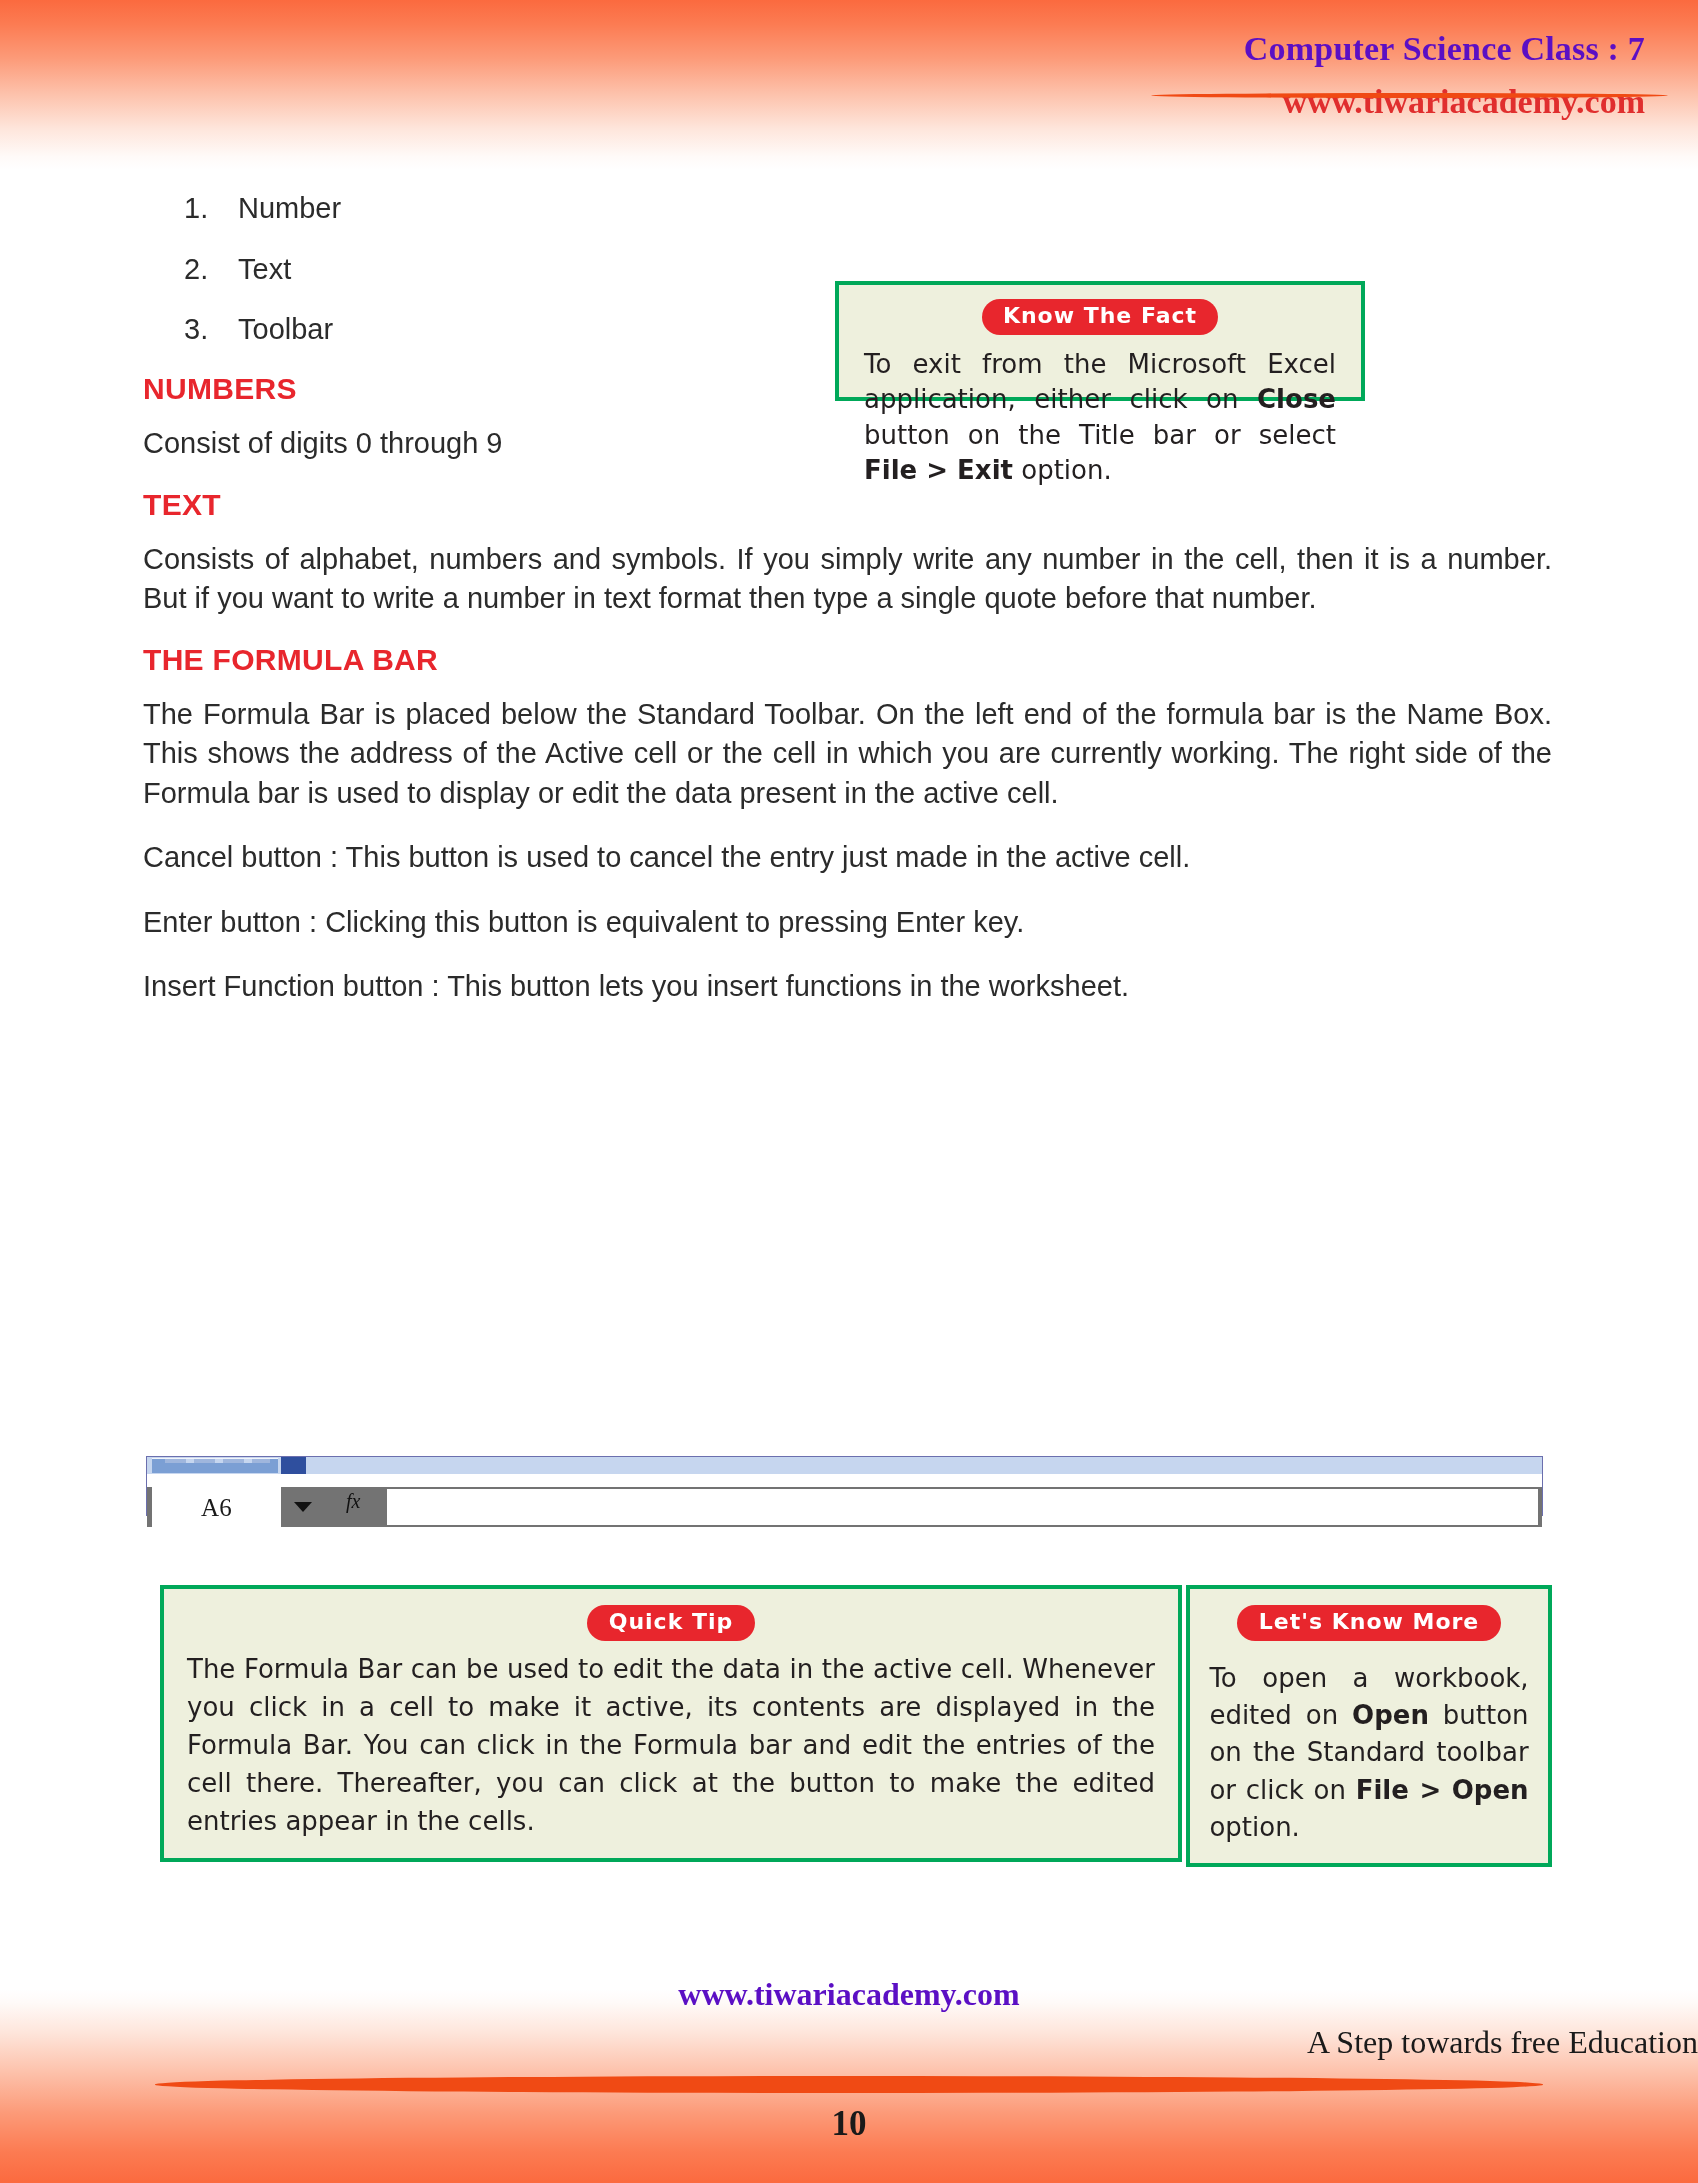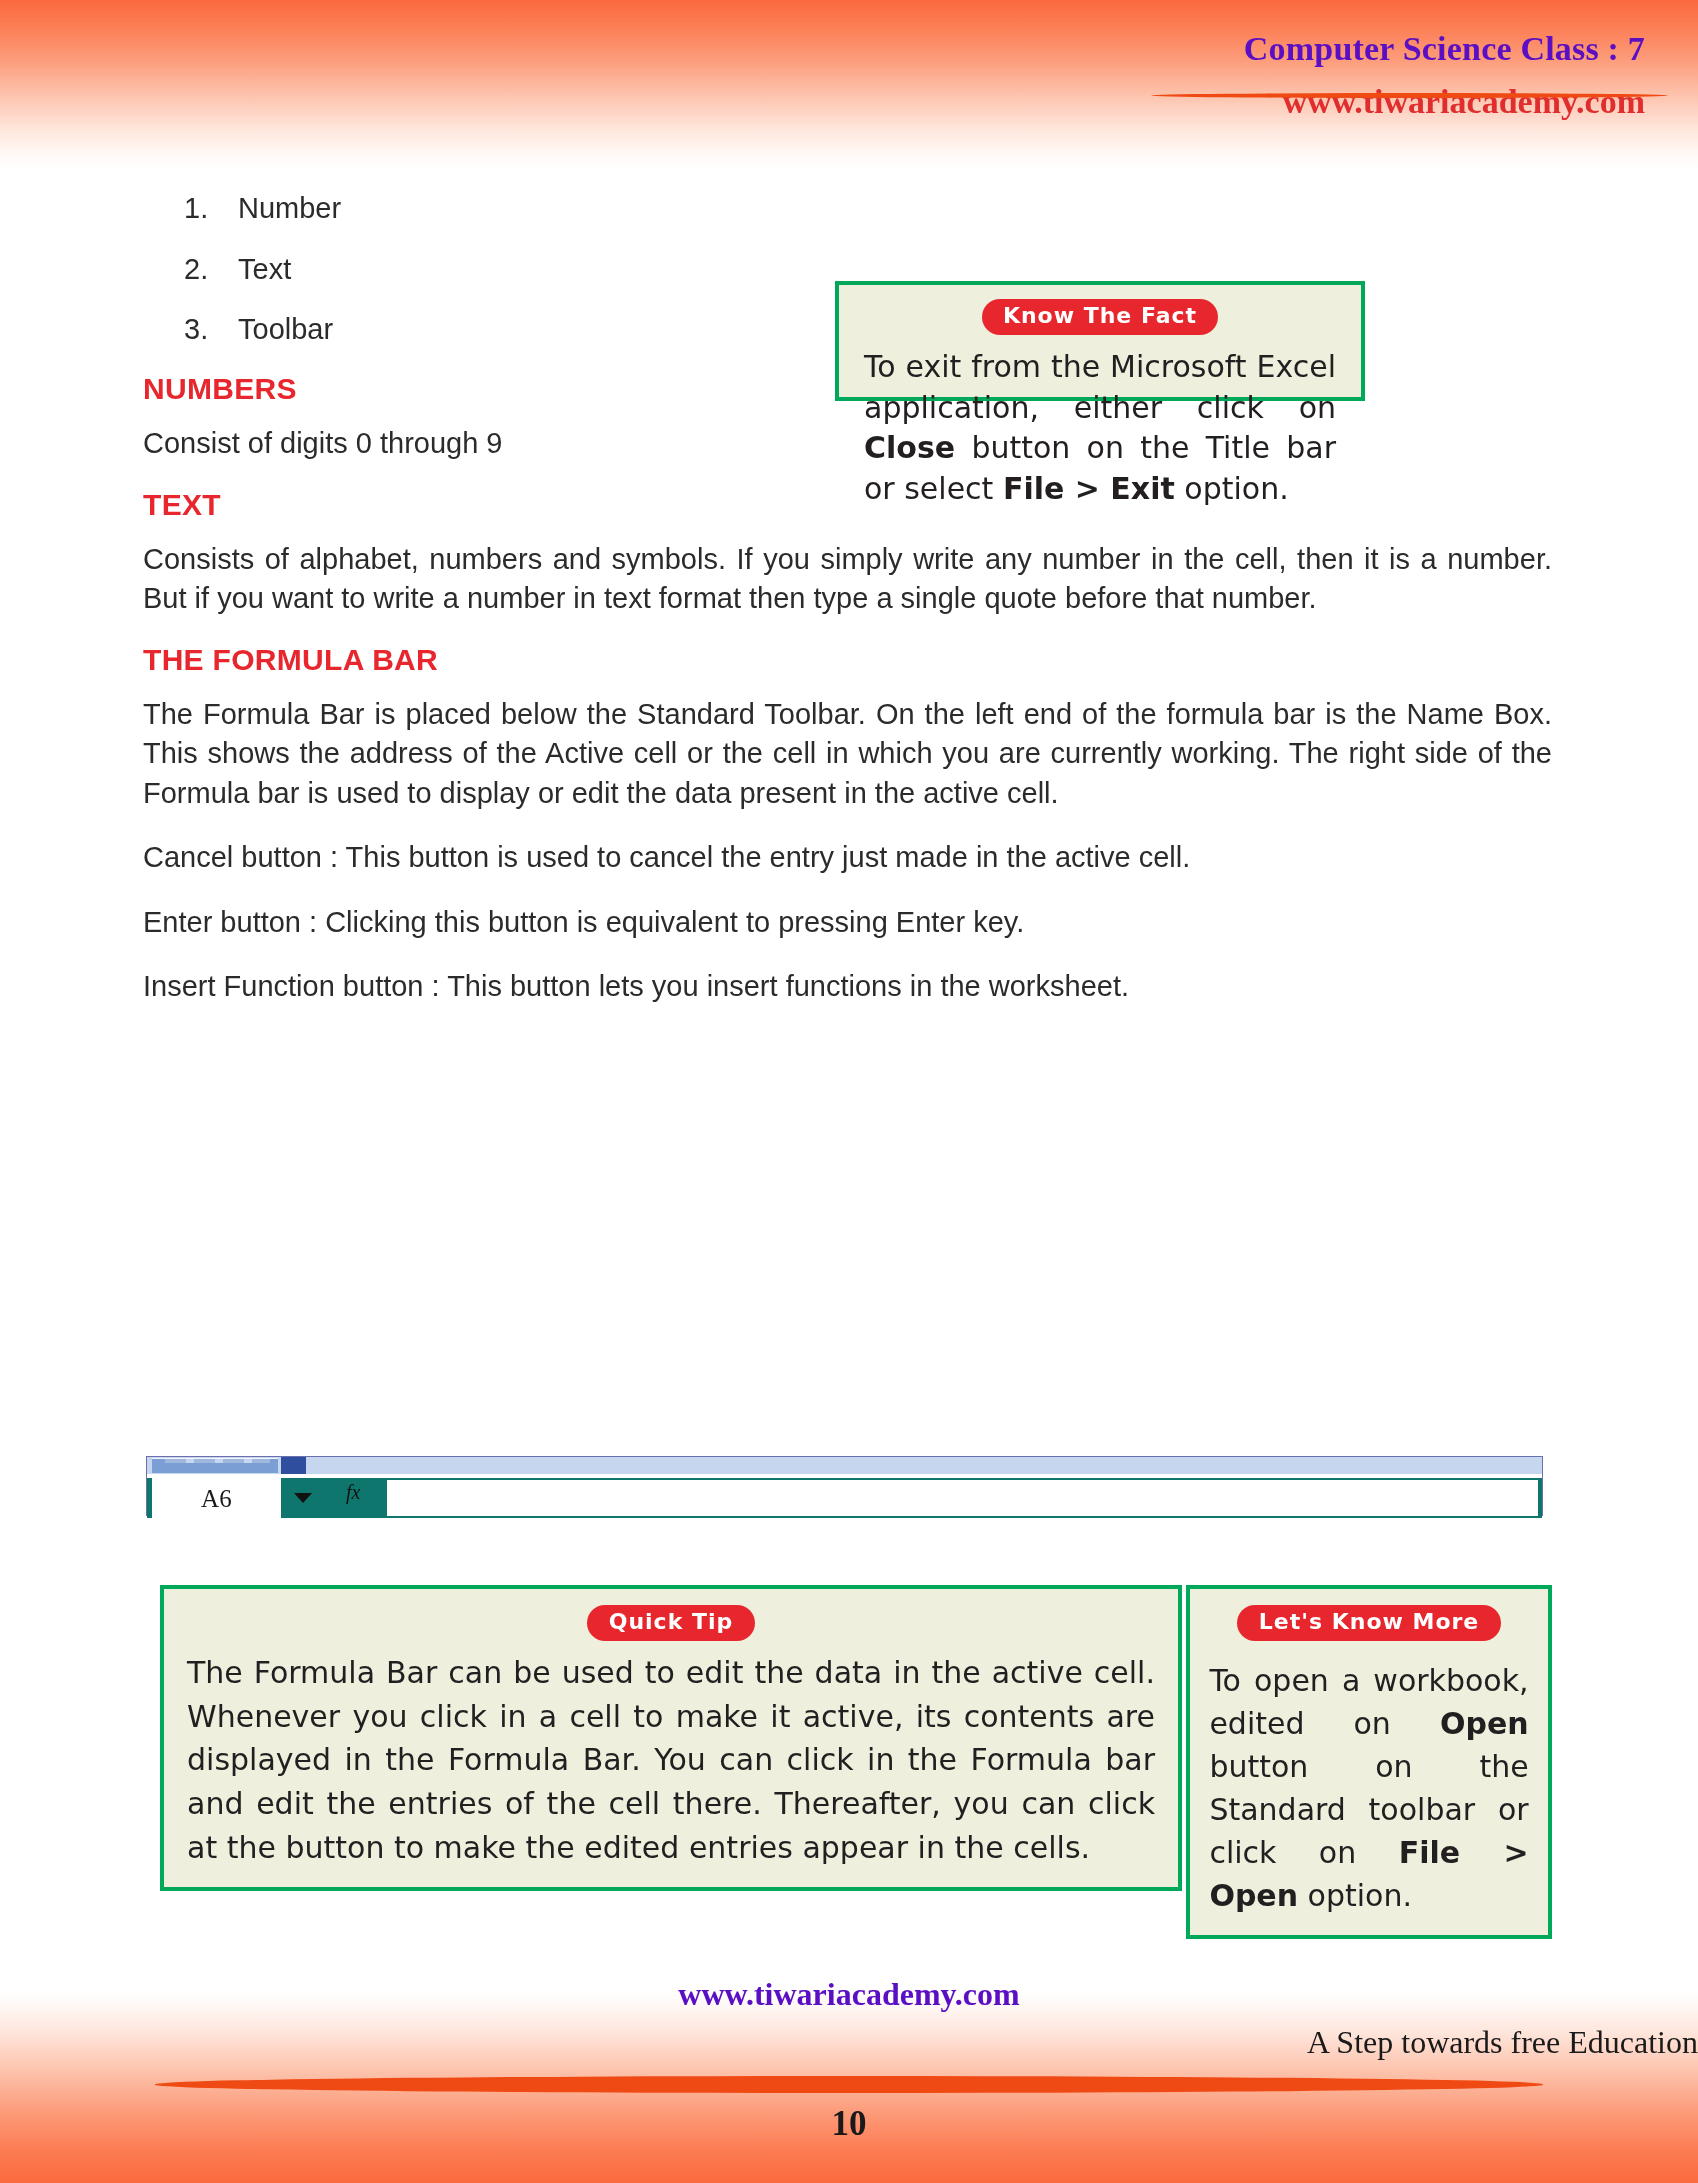--- a/index.html
+++ b/index.html
@@ -137,21 +137,21 @@
     font-weight: bold;
     font-size: 22px;
     letter-spacing: 1px;
     padding: 6.8px 21.3px 7.8px 21.3px;
     border-radius: 21.3px;
     line-height: 1;
   }
   .badge-wrap { text-align: center; }
   .callout-text {
     font-family: "DejaVu Sans", sans-serif;
-    font-size: 30px;
+    font-size: 26px;
     line-height: 1.36;
     color: #231f20;
     text-align: justify;
     text-justify: inter-word;
     margin: 0;
   }
   .callout-text b { font-weight: bold; }
 
   
   #know-fact-box {
@@ -221,23 +221,23 @@
     left: 134px; top: 0px;
     width: 25px; height: 16.5px;
     background: #2f4f9e;
     color: #ffffff;
     font-size: 10.7px;
     text-align: center;
     line-height: 16.5px;
   }
   .fb-row {
     position: absolute;
-    left: 0; top: 21px;
+    left: 0; top: 30px;
     width: 100%; height: 40px;
-    background: #0f766e;
+    background: #737373;
   }
   .fb-namebox {
     position: absolute;
     left: 4.9px; top: 0px;
     width: 129px; height: 40px;
     background: #ffffff;
     border: 1px solid #ffffff;
     box-sizing: border-box;
     font-family: "Liberation Serif", serif;
     font-size: 25px;

